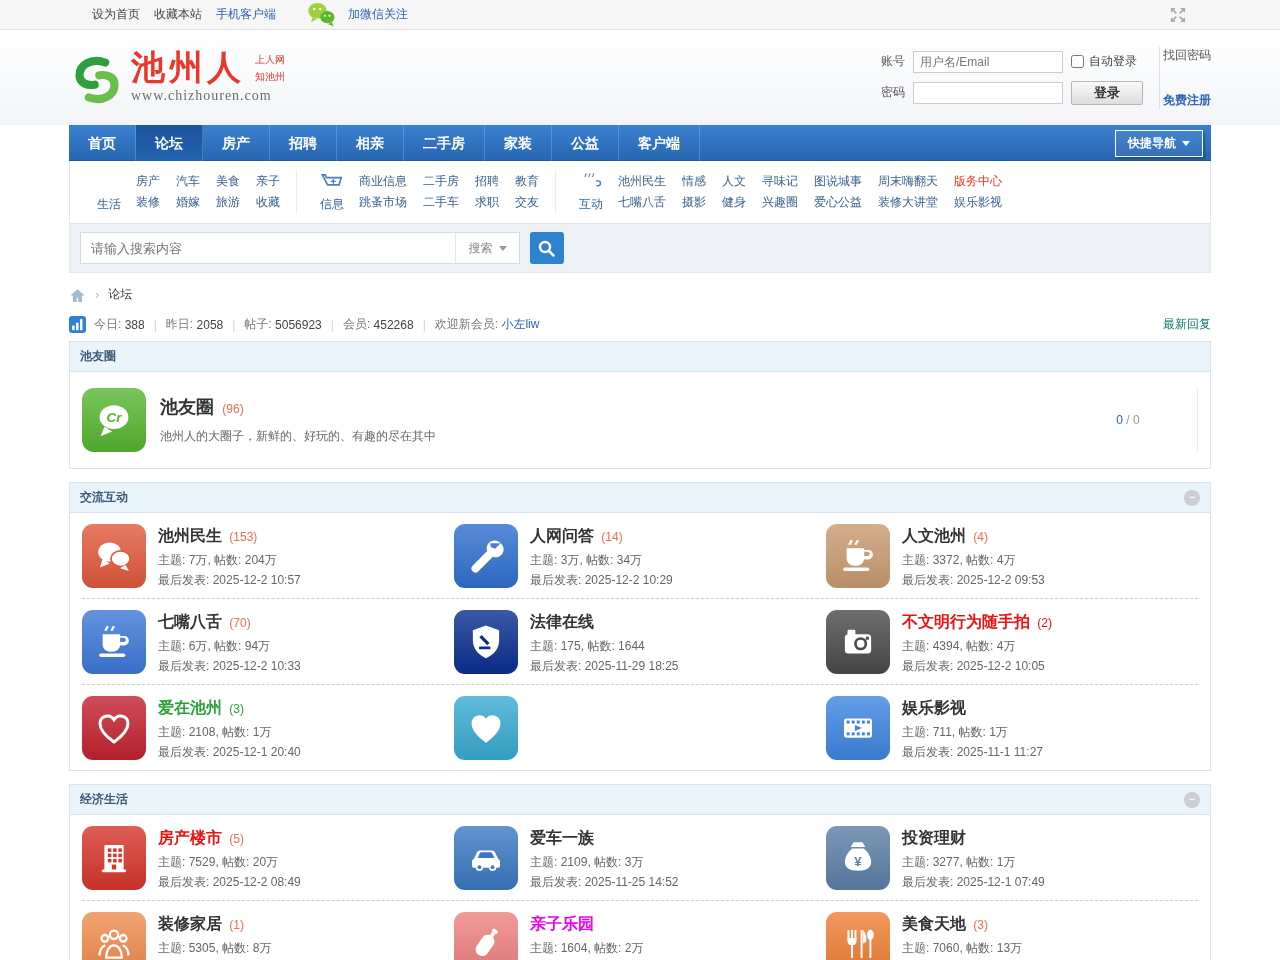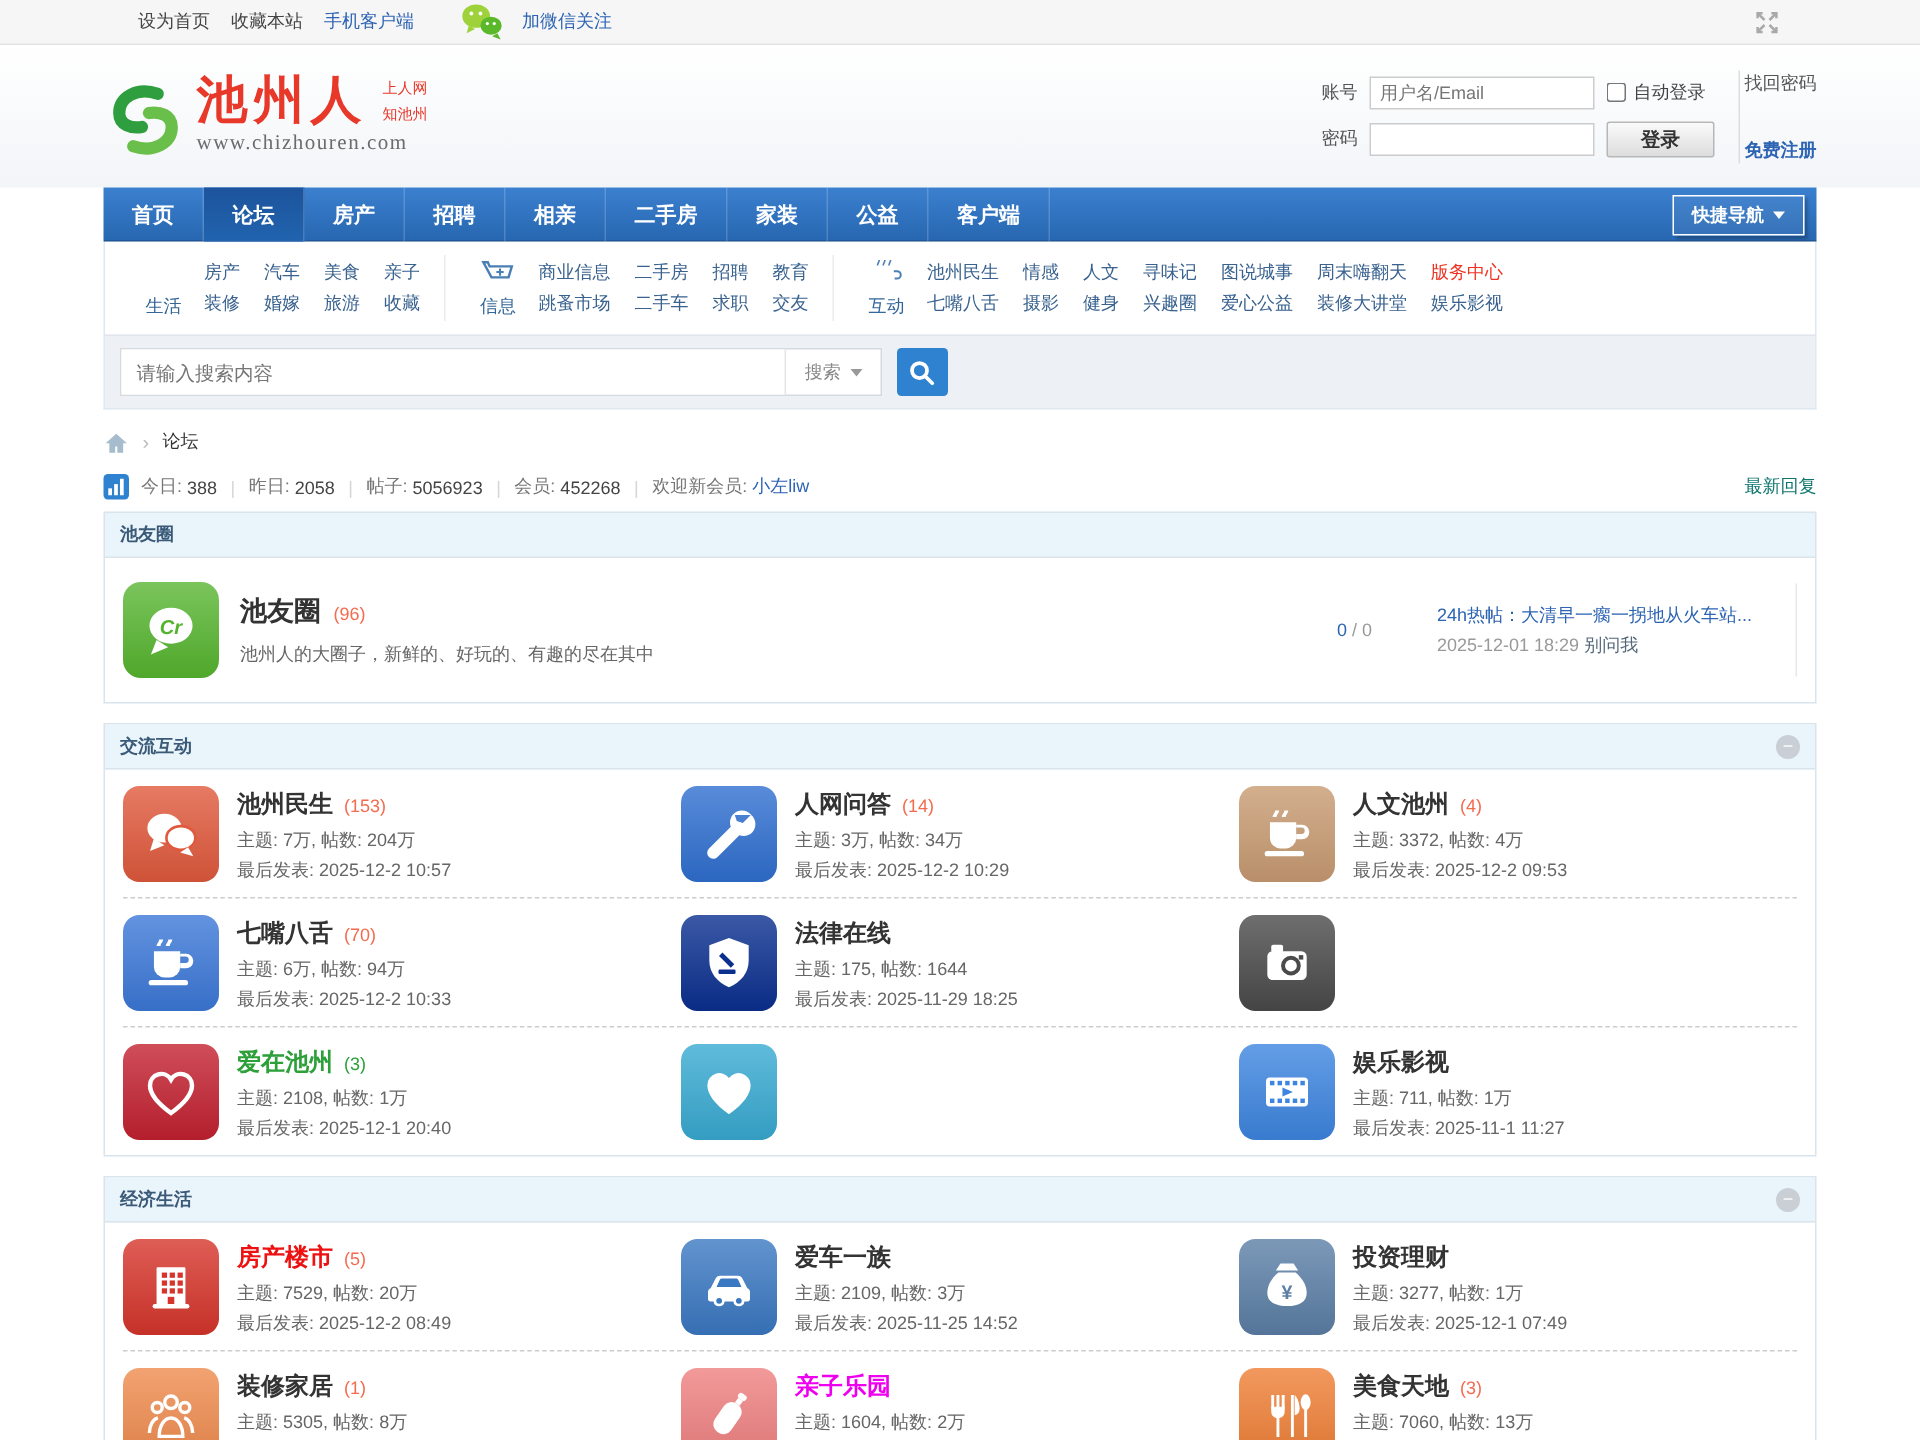--- a/index.html
+++ b/index.html
@@ -52,21 +52,21 @@
 .sub-ic { width:38px; text-align:center; color:#36c; margin-right:8px; }
 .sub-ic .sicon { display:block; width:26px; height:26px; margin:0 auto; color:#4a7fb5; }
 .sub-ic .slabel { color:#369; }
 .sub-links { display:flex; flex-direction:column; justify-content:space-between; padding:1px 0; }
 .sub-row { display:flex; gap:16px; line-height:21px; }
 .sub-row a { color:#39628f; }
 .sub-row a.red { color:#e32; }
 
 
 .search-band { background:#edf1f5; border-top:1px solid #e0e6ec; padding:8px 10px; display:flex; align-items:center; }
-.search-box { display:flex; width:508px; height:32px; background:#fff; border:1px solid #d4dade; }
+.search-box { display:flex; width:440px; height:32px; background:#fff; border:1px solid #d4dade; }
 .search-box input { flex:1; border:none; outline:none; padding:0 10px; font-size:13px; color:#666; }
 .search-scope { width:64px; border-left:1px solid #e3e7ea; color:#888; display:flex; align-items:center; justify-content:center; gap:6px; }
 .search-scope .caret { border-top-color:#999; }
 .search-btn { width:34px; height:32px; margin-left:10px; background:#2e82d0; border:none; border-radius:3px; cursor:pointer; padding:5px; }
 
 
 .breadcrumb { margin:13px 69px 0; display:flex; align-items:center; gap:9px; color:#555; }
 .bc-sep { color:#bbb; font-size:13px; }
 .bc-home { width:17px; height:16px; }
 .stats { margin:13px 69px 7px; display:flex; align-items:center; color:#777; }
@@ -341,25 +341,20 @@
     <div class="g-info">
       <a class="g-name">池友圈</a>
       <span class="g-count">(96)</span>
       <div class="g-desc">池州人的大圈子，新鲜的、好玩的、有趣的尽在其中</div>
     </div>
     <div class="g-ratio">
       <span class="ra">0</span>
       <span>/</span>
       <span>0</span>
     </div>
-    <div class="g-last">
-      <a class="hot">24h热帖：大清早一瘸一拐地从火车站...</a>
-      <span class="dt">2025-12-01 18:29</span>
-      <a class="lu">别问我</a>
-    </div>
     <div class="g-vline"></div>
   </div>
 </div>
 
 <div id="blocks">
     <div class="block">
     <div class="block-head">
       <span class="bh-title">交流互动</span>
       <span class="bh-toggle">−</span>
     </div>
@@ -478,20 +473,32 @@
           <div class="f-card">
     <div class="f-icon" style="background-color: rgb(74, 74, 74);">
               <svg viewBox="0 0 48 48" fill="#fff" style="color: rgb(74, 74, 74);">
                 <rect x="9" y="15" width="30" height="22" rx="4"></rect>
                 <rect x="12" y="10" width="9" height="6" rx="1.5"></rect>
                 <circle cx="27" cy="26" r="7.5" fill="currentColor"></circle>
                 <circle cx="27" cy="26" r="4.5"></circle>
                 <rect x="33" y="18" width="3.4" height="3.4" fill="currentColor"></rect>
               </svg>
             </div>
+    <div class="f-info">
+      <div>
+        <a class="f-name" style="color: rgb(238, 17, 17);">不文明行为随手拍</a>
+        <span class="f-count" style="color: rgb(238, 17, 17);">(2)</span>
+      </div>
+      <div class="f-meta m1">
+        <span class="lab-t">主题:</span> <span class="v-t">4394</span>, <span class="lab-p">帖数:</span> <span class="v-p">4万</span>
+      </div>
+      <div class="f-meta m2">
+        <span class="lab-l">最后发表:</span> <span class="v-l">2025-12-2 10:05</span>
+      </div>
+    </div>
   </div>
         </div>
         <div class="f-row">
           <div class="f-card">
     <div class="f-icon" style="background-color: rgb(195, 33, 48);">
               <svg viewBox="0 0 48 48" fill="#fff" style="color: rgb(195, 33, 48);">
                 <path d="M24 40C13 32 8 25.5 8 19a8.6 8.6 0 0 1 16-4.5A8.6 8.6 0 0 1 40 19c0 6.5-5 13-16 21z" fill="none" stroke="#fff" stroke-width="3.4"></path>
               </svg>
             </div>
     <div class="f-info">

